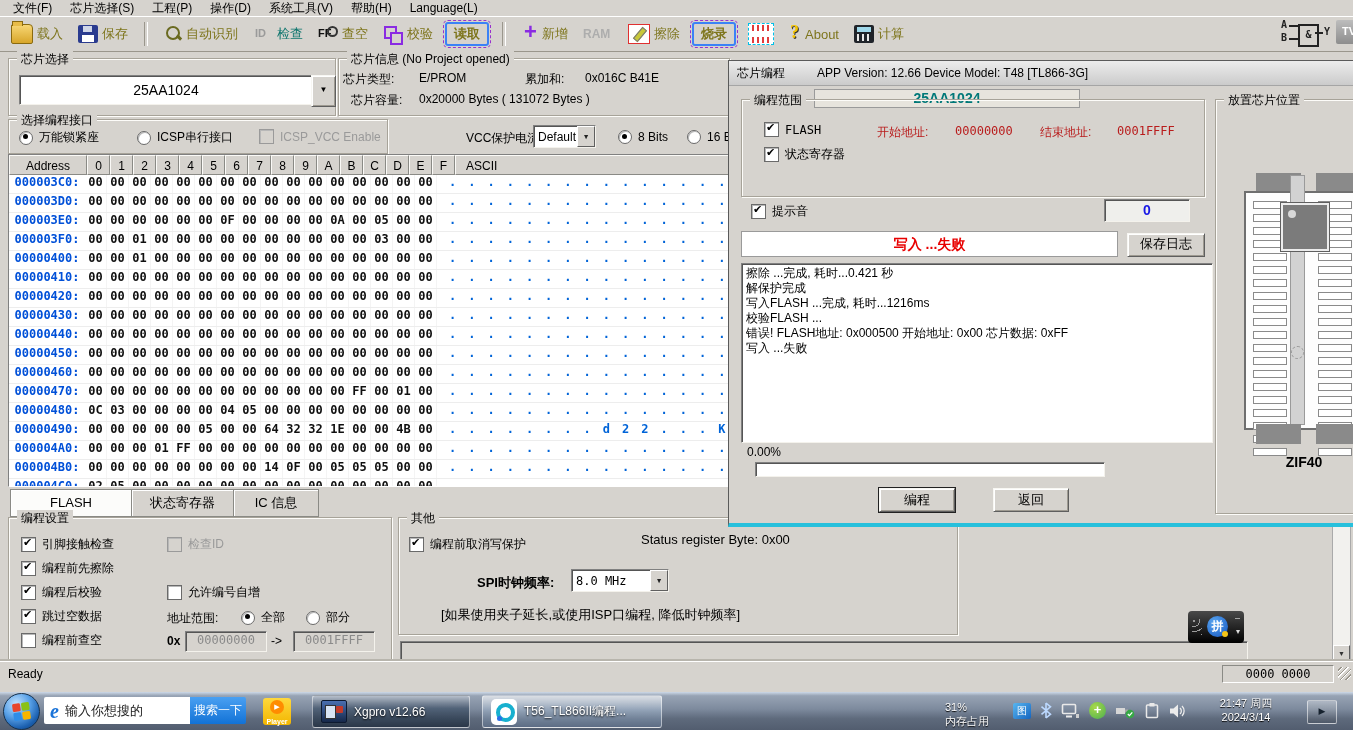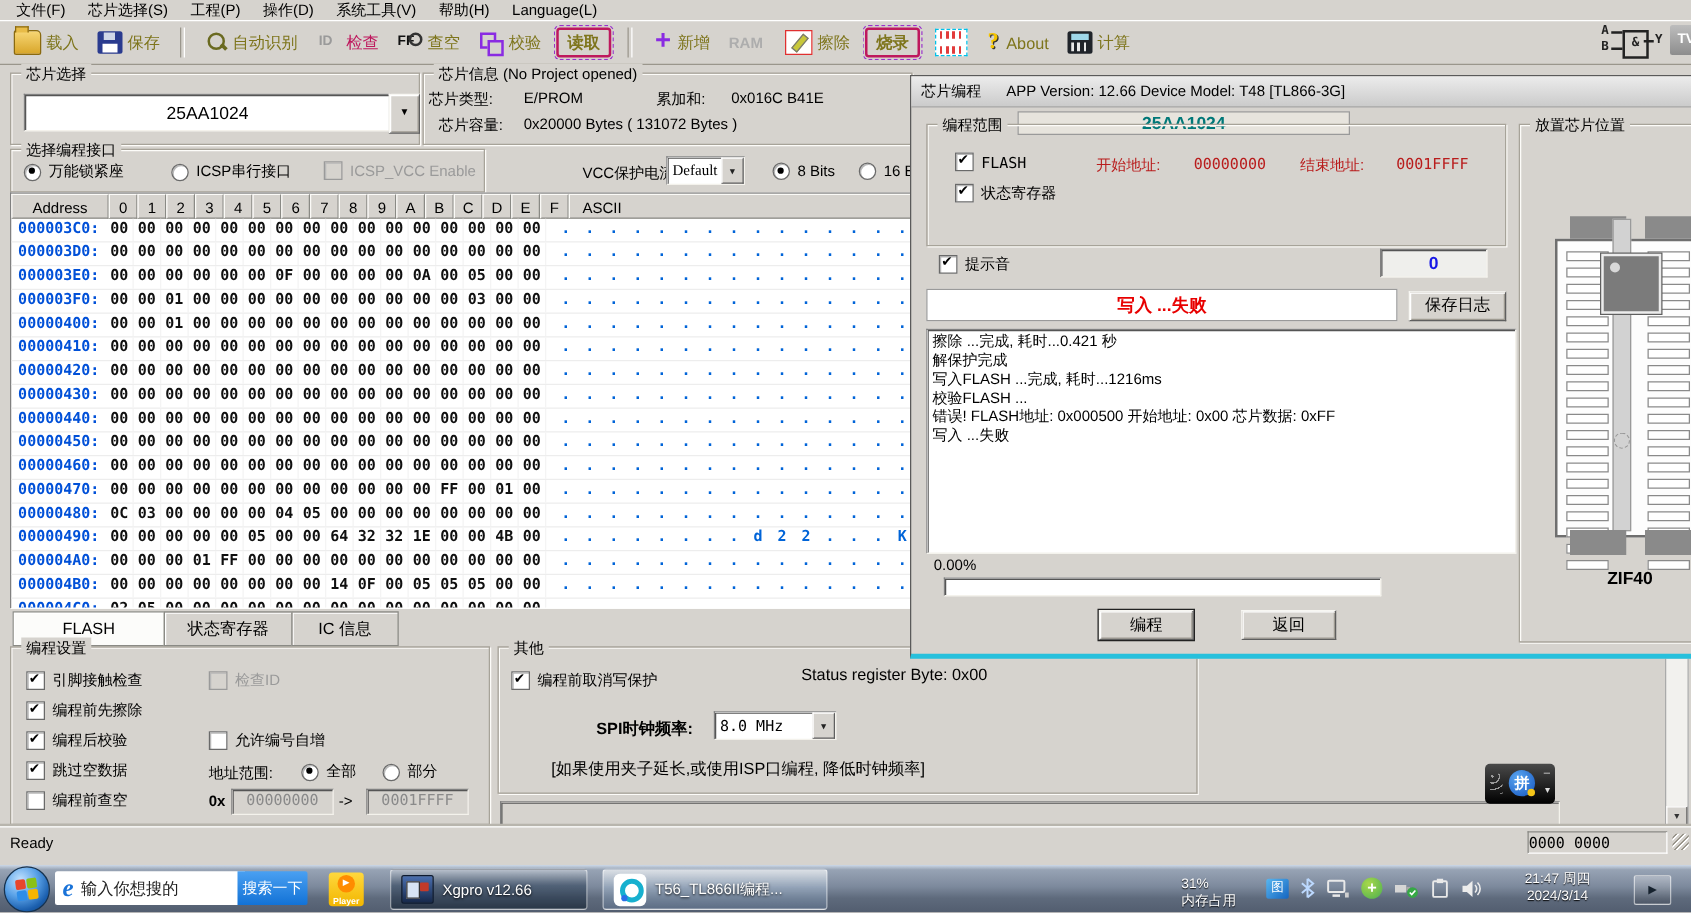--- a/index.html
+++ b/index.html
@@ -6,22 +6,22 @@
   body{width:1353px;height:730px;position:relative;overflow:hidden;background:#d6d3ce;
        font-family:"Liberation Sans",sans-serif;font-size:12px;color:#000}
   .a{position:absolute}
   
   .menubar{left:0;top:0;width:1353px;height:16px;display:flex;align-items:center;padding-left:4px;background:#d6d3ce}
   .menu-item{padding:0 9px;font-size:12px;white-space:nowrap}
   .toolbar{left:0;top:16px;width:1353px;height:34px;border-top:1px solid #fff;border-bottom:1px solid #9a968c;
            display:flex;align-items:center;gap:9px;padding-left:8px;background:#d6d3ce}
   .tb-btn{display:flex;align-items:center;gap:4px;padding:2px 3px;white-space:nowrap}
   .tb-lbl{color:#7e751c;font-size:13px}
-  .tb-dis .tb-lbl{color:#be185d}
-  .tb-framed{border:2px solid #be185d;outline:1px dashed #9932cc;outline-offset:1px;border-radius:3px;
+  .tb-dis .tb-lbl{color:#0f766e}
+  .tb-framed{border:2px solid #3b82f6;outline:1px dashed #9932cc;outline-offset:1px;border-radius:3px;
              background:#d6d3ce;font-weight:bold;font-size:13px;padding:1px 7px;color:#000}
   .tb-sep{width:2px;height:24px;border-left:1px solid #9a968c;border-right:1px solid #fff;margin:0 4px}
   .ic{width:20px;height:18px;position:relative;flex:none}
   .folder-icon{background:linear-gradient(#f7d674,#d8a62a);border:1px solid #8a6a10;border-radius:2px 4px 2px 2px}
   .folder-icon::before{content:"";position:absolute;left:0;top:-4px;width:9px;height:4px;background:#e8bc48;border:1px solid #8a6a10;border-bottom:none}
   .floppy-icon{background:#2a3b8f;border-radius:2px}
   .floppy-icon::before{content:"";position:absolute;left:5px;top:1px;width:9px;height:6px;background:#cfd6e8}
   .floppy-icon::after{content:"";position:absolute;left:4px;bottom:1px;width:12px;height:7px;background:#fff}
   .detect-icon{width:18px}
   .detect-icon::before{content:"";position:absolute;left:2px;top:1px;width:10px;height:10px;border:2px solid #6a6a20;border-radius:50%}
@@ -88,21 +88,21 @@
   .tab{top:489px;height:26px;border:1px solid #8a8a85;background:#d6d3ce;box-shadow:inset 1px 1px 0 #fff;
        text-align:center;line-height:25px;font-size:13px}
   .tab.active{background:#fcfcfa;font-weight:normal}
   .glabel{white-space:nowrap}
   .rofield{background:#d6d3ce;border:1px solid;border-color:#808080 #f4f2ec #f4f2ec #808080;box-shadow:inset 1px 1px 0 #555;
            color:#8a8a8a;text-align:center;font:12px "DejaVu Sans Mono",monospace;line-height:17px}
   
   .dialog{left:728px;top:60px;width:625px;height:462px;background:#d6d3ce;border:1px solid #5a5a5a;
           border-bottom:4px solid #27c0dc;overflow:hidden;z-index:5}
   .dlg-title{position:absolute;left:0;top:0;right:0;height:24px;background:linear-gradient(#ececec,#cbcbcb);
-             border-bottom:1px solid #a5a5a5;display:flex;align-items:center;gap:20px;padding-left:8px;font-size:12px}
+             border-bottom:1px solid #a5a5a5;display:flex;align-items:center;gap:32px;padding-left:8px;font-size:12px}
   .chipname{position:absolute;left:85px;top:28px;width:264px;height:17px;line-height:17px;background:#e7e4dd;
             border:1px solid #9a9a9a;text-align:center;font:bold 14px "Liberation Sans",sans-serif;color:#007878}
   .graytxt{color:#b91c1c}
   .msgbox{background:#fff;border:1px solid #9a9a9a;text-align:center;font:bold 14px "Liberation Sans",sans-serif;color:#e80000}
   .logbox{background:#fff;border:1px solid;border-color:#808080 #f4f2ec #f4f2ec #808080;box-shadow:inset 1px 1px 0 #555;
           padding:2px 4px;overflow:hidden}
   .log-line{font-size:12px;line-height:15px;white-space:nowrap}
   .counterbox{background:#efefec;border:1px solid;border-color:#808080 #f4f2ec #f4f2ec #808080;box-shadow:inset 1px 1px 0 #555;
               text-align:center;font:bold 14px "Liberation Sans",sans-serif;color:#1818e6;line-height:20px}
   .defbtn{outline:1px solid #222}
@@ -272,21 +272,21 @@
     <span class="rd"></span>
     <span>ICSP串行接口</span>
     </div>
   <div class="a cbrow dis" style="left:250px;top:9px">
     <span class="cb"></span>
     <span>ICSP_VCC Enable</span>
     </div>
 </div>
 <span class="a glabel" style="left:466px;top:130px">VCC保护电流:</span>
 <div class="a combo" style="left:533px;top:125px;width:57px;height:21px">
-  <span style="font-family:Liberation Serif, serif">Default</span>
+  <span style="font-family:Liberation Sans, sans-serif">Default</span>
   <span class="arr">▼</span>
 </div>
 <div class="a cbrow" style="left:618px;top:130px">
   <span class="rd sel"></span>
   <span>8 Bits</span>
   </div>
 <div class="a cbrow" style="left:687px;top:130px">
   <span class="rd"></span>
   <span>16 B</span>
   </div>
@@ -727,21 +727,21 @@
 <div class="a imebar">
   <div class="imedots"></div>
   <div class="imecircle">拼</div>
   <div class="imedot"></div>
   <div class="imemin">–</div>
   <div class="imearr">▾</div>
 </div>
 
 <div class="a statusbar">
   <span class="a" style="left:8px;top:5px">Ready</span>
-  <div class="a" style="left:1222px;top:3px;width:110px;height:16px;border:1px solid;border-color:#8a8a85 #fff #fff #8a8a85;text-align:left;font:12px 'DejaVu Sans Mono',monospace;line-height:16px">0000 0000</div>
+  <div class="a" style="left:1222px;top:3px;width:110px;height:16px;border:1px solid;border-color:#8a8a85 #fff #fff #8a8a85;text-align:center;font:12px 'DejaVu Sans Mono',monospace;line-height:16px">0000 0000</div>
 </div>
 <div class="a grip"></div>
 
 <div class="a dialog">
   <div class="dlg-title">
     <span>芯片编程</span>
     <span>APP Version: 12.66 Device Model: T48 [TL866-3G]</span>
   </div>
   <div class="chipname">25AA1024</div>
 

